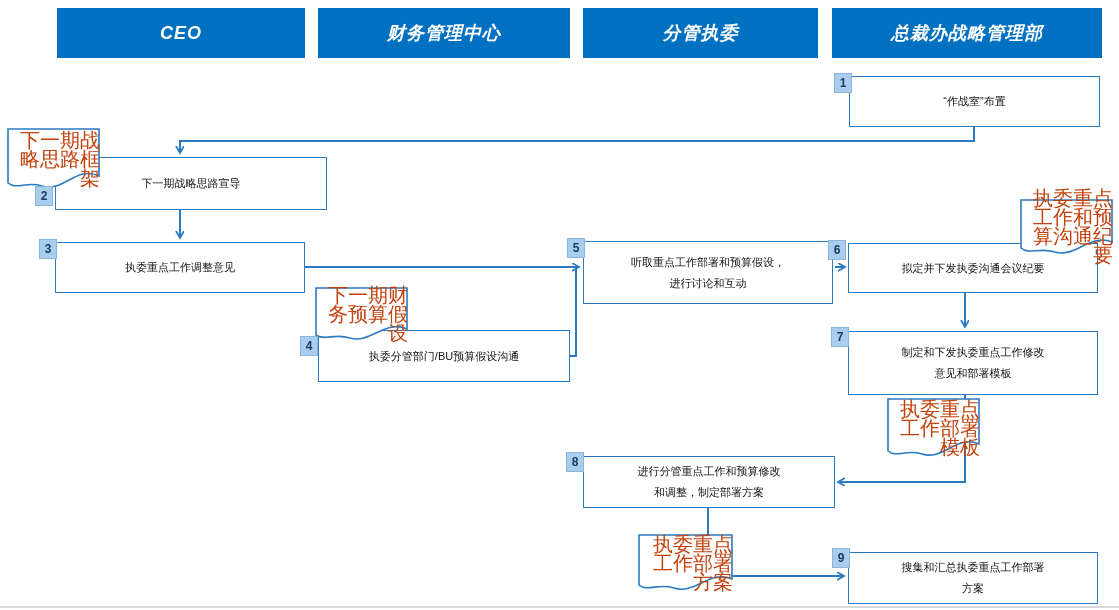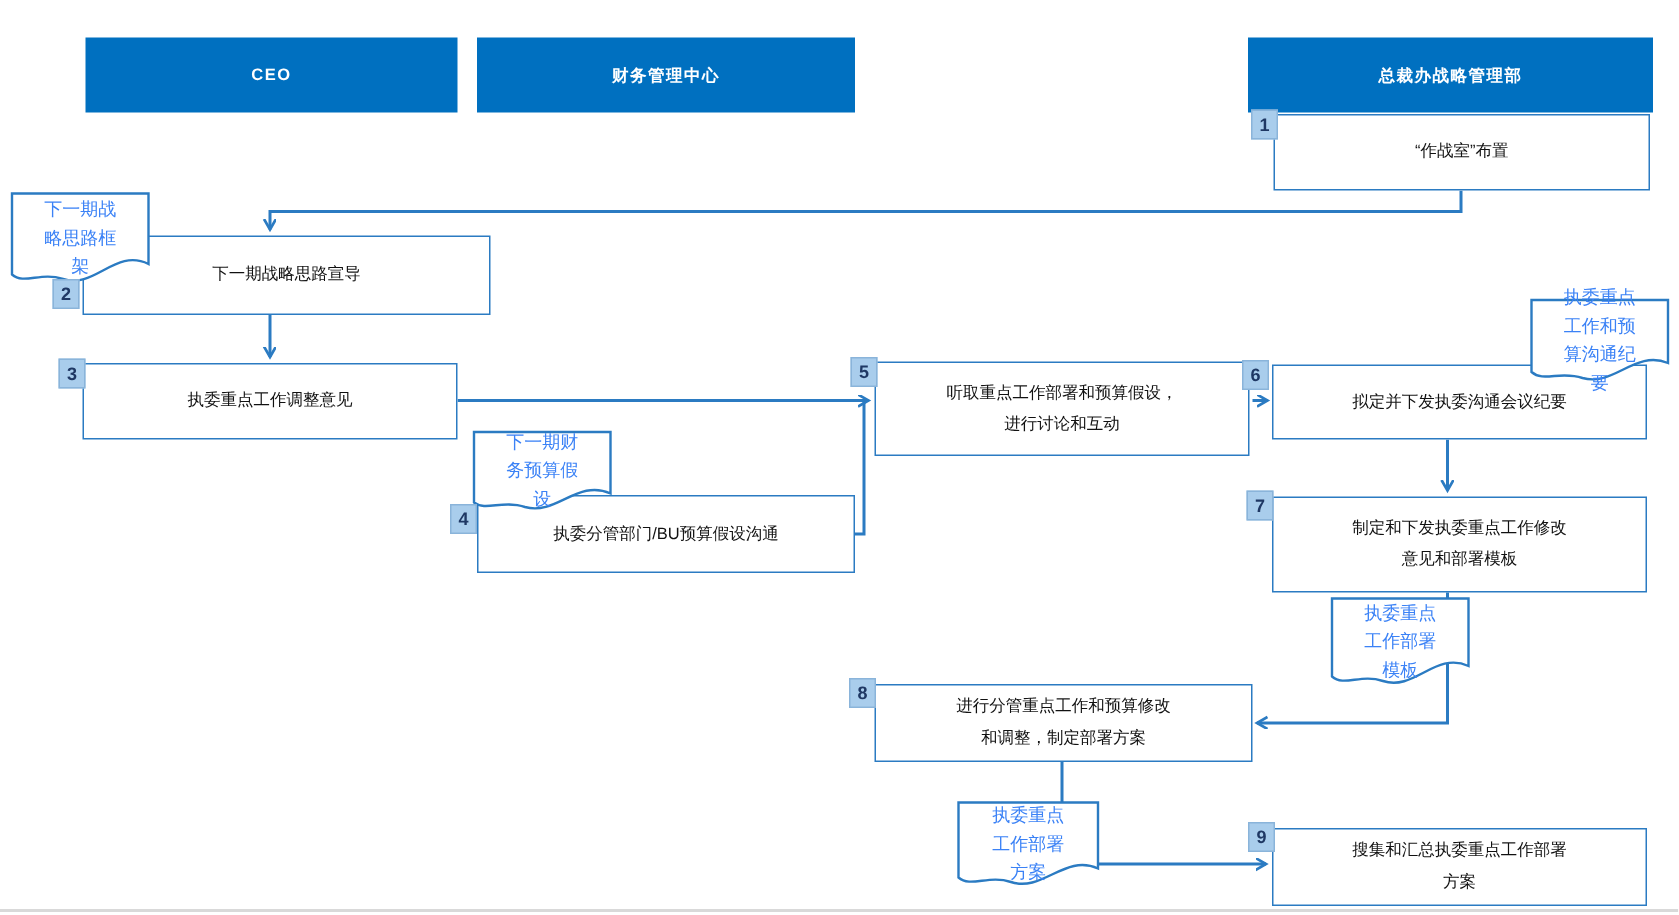--- a/index.html
+++ b/index.html
@@ -4,24 +4,24 @@
 <style>
   html,body{margin:0;padding:0;background:#ffffff;}
   #canvas{
     position:relative;
     width:1119px;height:610px;
     background:#ffffff;
     font-family:"Liberation Sans","DejaVu Sans",sans-serif;
     overflow:hidden;
   }
   .lane-header{
-    position:absolute;top:25px;height:50px;
+    position:absolute;top:8px;height:50px;
     background:#0070C0;color:#ffffff;
     display:flex;align-items:center;justify-content:center;
-    font-size:11px;font-weight:bold;letter-spacing:1px;
+    font-size:18px;font-weight:bold;letter-spacing:1px;font-style:italic;
   }
   .node{
     position:absolute;
     background:#ffffff;border:1.5px solid #2B7BC2;
     display:flex;align-items:center;justify-content:center;
     box-sizing:border-box;z-index:2;
   }
   .node-label{
     font-size:11px;color:#111111;text-align:center;
     line-height:21px;white-space:pre-line;
@@ -30,21 +30,21 @@
     position:absolute;width:18px;height:20px;
     background:#A9CDEC;color:#1F3864;border:1px solid #8AB4DA;
     display:flex;align-items:center;justify-content:center;
     font-size:12px;font-weight:bold;box-sizing:border-box;z-index:4;
   }
   .doc{position:absolute;z-index:3;}
   .doc svg{position:absolute;left:0;top:0;overflow:visible;}
   .doc-label{
     position:absolute;left:0;top:50%;width:100%;
     transform:translateY(-50%);
-    font-size:12px;color:#3b82f6;text-align:center;
+    font-size:20px;color:#c2410c;text-align:right;
     line-height:19px;white-space:pre-line;z-index:1;
   }
   .connectors{position:absolute;left:0;top:0;z-index:1;pointer-events:none;}
   .connectors polyline{fill:none;stroke:#2B7BC2;stroke-width:2;}
   .window-edge{
     position:absolute;left:0;top:606px;width:1119px;height:2px;
     background:#d9d9d9;z-index:0;
   }
 </style>
 </head>
@@ -65,20 +65,21 @@
     <polyline points="570,356 576,356 576,268"></polyline>
     <polyline points="305,267 579,267" marker-end="url(#arr)"></polyline>
     <polyline points="835,267 845,267" marker-end="url(#arr)"></polyline>
     <polyline points="965,293 965,327" marker-end="url(#arr)"></polyline>
     <polyline points="965,383 965,482 838,482" marker-end="url(#arr)"></polyline>
     <polyline points="708,508 708,576 844,576" marker-end="url(#arr)"></polyline>
   </svg>
 
   <div class="lane-header" style="left:57px;width:248px;">CEO</div>
   <div class="lane-header" style="left:318px;width:252px;">财务管理中心</div>
+  <div class="lane-header" style="left:583px;width:235px;">分管执委</div>
   <div class="lane-header" style="left:832px;width:270px;">总裁办战略管理部</div>
 
   <div class="node" style="left:849px;top:76px;width:251px;height:51px;">
     <span class="node-label">“作战室”布置</span>
   </div>
   <div class="node" style="left:55px;top:157px;width:272px;height:53px;">
     <span class="node-label">下一期战略思路宣导</span>
   </div>
   <div class="node" style="left:55px;top:242px;width:250px;height:51px;">
     <span class="node-label">执委重点工作调整意见</span>

